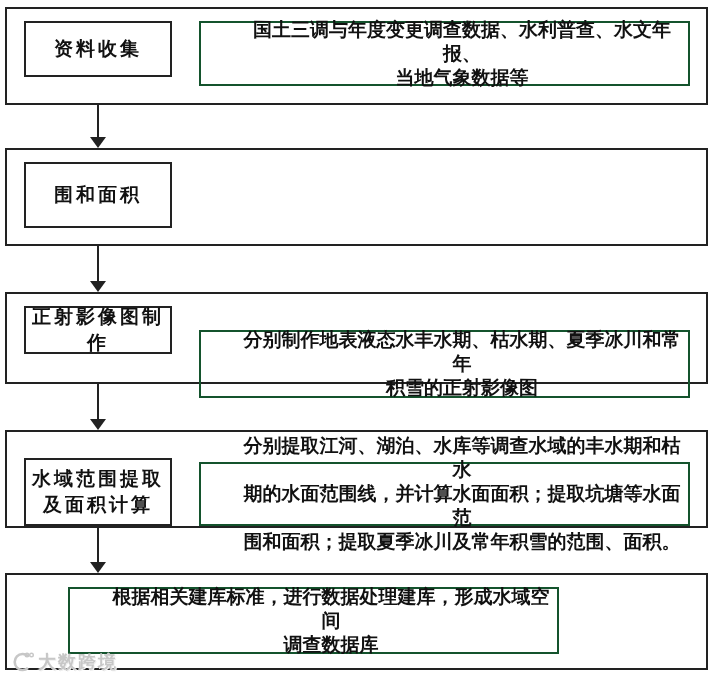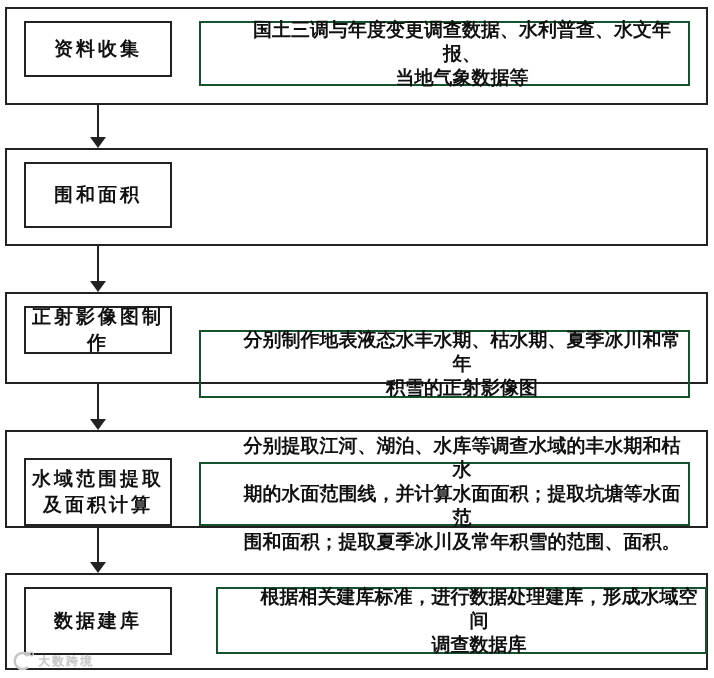--- a/index.html
+++ b/index.html
@@ -89,21 +89,21 @@
     position: absolute;
     left: 12px;
     top: 650px;
     display: flex;
     align-items: center;
     gap: 4px;
     color: #c7c7c7;
     z-index: 5;
   }
   .watermark-text {
-    font-size: 12px;
+    font-size: 18px;
     font-weight: bold;
     letter-spacing: 2px;
     font-family: "Liberation Sans", sans-serif;
     text-shadow: 1px 1px 0 #f0f0f0;
   }
   .watermark svg { display: block; }
 </style>
 </head>
 <body>
 
@@ -154,21 +154,20 @@
 围和面积；提取夏季冰川及常年积雪的范围、面积。</div>
     </div>
   </div>
 
   <div class="arrow a4">
     <div class="line"></div>
     <div class="head"></div>
   </div>
 
   <div class="block r5">
-    <div class="label-box">数据建库</div>
     <div class="desc-box">
       <div class="desc-text">根据相关建库标准，进行数据处理建库，形成水域空间
 调查数据库</div>
     </div>
   </div>
 
   <div class="watermark">
     <span>
       <svg width="22" height="22" viewBox="0 0 22 22">
         <path d="M 16 5 A 8 8 0 1 0 16 17" fill="none" stroke="#c7c7c7" stroke-width="2.6"></path>

